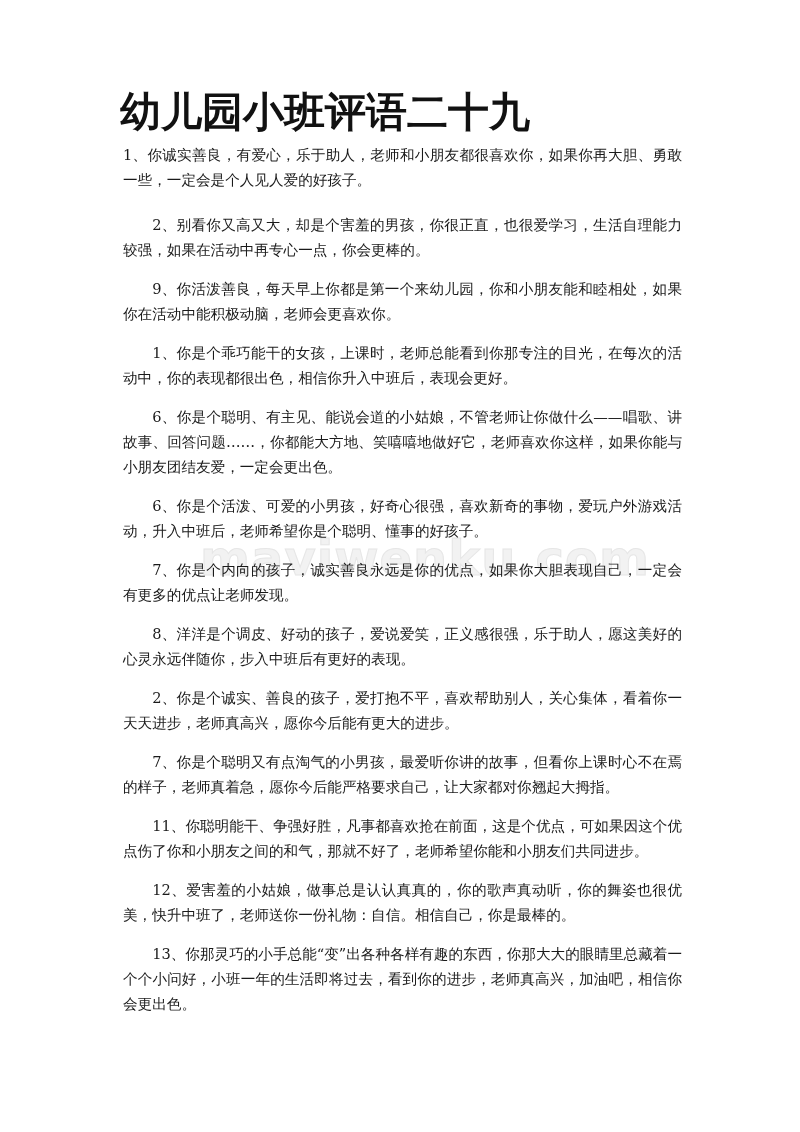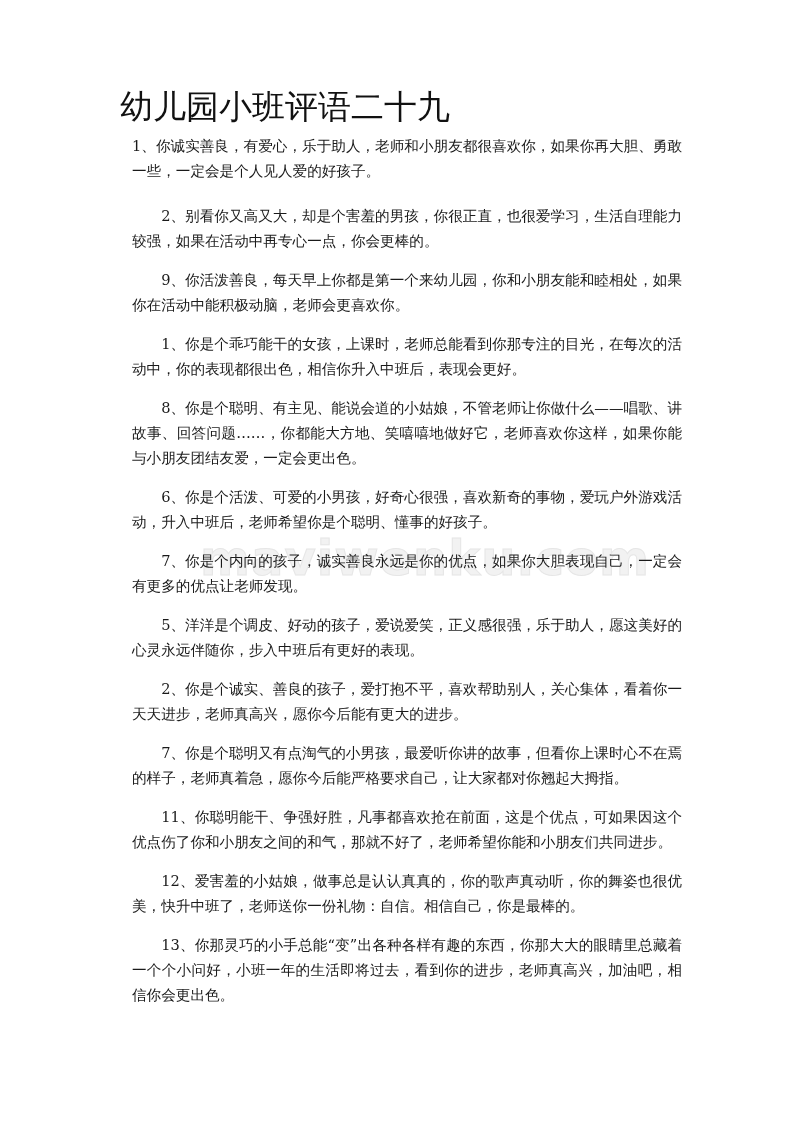--- a/index.html
+++ b/index.html
@@ -16,34 +16,34 @@
     box-sizing: border-box;
   }
   .content {
     position: absolute;
     left: 120px;
     top: 88px;
     width: 562px;
   }
   .doc-title {
     font-family: "DejaVu Serif", "Liberation Serif", serif;
-    font-size: 33px;
+    font-size: 41px;
     line-height: 1.18;
-    font-weight: 400;
+    font-weight: 700;
     color: #111111;
     letter-spacing: 0px;
     margin: 0 0 6px 0;
     white-space: nowrap;
   }
   .para {
     font-family: "DejaVu Serif", "Liberation Serif", serif;
     font-size: 14.6px;
     line-height: 25px;
     color: #1a1a1a;
-    margin: 0 0 14px 12px;
+    margin: 0 0 14px 3px;
     text-align: justify;
     text-justify: inter-character;
     text-indent: 0;
     word-break: break-all;
   }
   .para.indented {
     text-indent: 2em;
   }
   .para.first {
     margin-bottom: 20px;
@@ -75,27 +75,27 @@
     <h1 class="doc-title">幼儿园小班评语二十九</h1>
 
     <p class="para first">1、你诚实善良，有爱心，乐于助人，老师和小朋友都很喜欢你，如果你再大胆、勇敢一些，一定会是个人见人爱的好孩子。</p>
 
     <p class="para indented">2、别看你又高又大，却是个害羞的男孩，你很正直，也很爱学习，生活自理能力较强，如果在活动中再专心一点，你会更棒的。</p>
 
     <p class="para indented">9、你活泼善良，每天早上你都是第一个来幼儿园，你和小朋友能和睦相处，如果你在活动中能积极动脑，老师会更喜欢你。</p>
 
     <p class="para indented">1、你是个乖巧能干的女孩，上课时，老师总能看到你那专注的目光，在每次的活动中，你的表现都很出色，相信你升入中班后，表现会更好。</p>
 
-    <p class="para indented">8、你是个聪明、有主见、能说会道的小姑娘，不管老师让你做什么——唱歌、讲故事、回答问题……，你都能大方地、笑嘻嘻地做好它，老师喜欢你这样，如果你能与小朋友团结友爱，一定会更出色。</p>
+    <p class="para indented">6、你是个聪明、有主见、能说会道的小姑娘，不管老师让你做什么——唱歌、讲故事、回答问题……，你都能大方地、笑嘻嘻地做好它，老师喜欢你这样，如果你能与小朋友团结友爱，一定会更出色。</p>
 
     <p class="para indented">6、你是个活泼、可爱的小男孩，好奇心很强，喜欢新奇的事物，爱玩户外游戏活动，升入中班后，老师希望你是个聪明、懂事的好孩子。</p>
 
     <p class="para indented">7、你是个内向的孩子，诚实善良永远是你的优点，如果你大胆表现自己，一定会有更多的优点让老师发现。</p>
 
-    <p class="para indented">5、洋洋是个调皮、好动的孩子，爱说爱笑，正义感很强，乐于助人，愿这美好的心灵永远伴随你，步入中班后有更好的表现。</p>
+    <p class="para indented">8、洋洋是个调皮、好动的孩子，爱说爱笑，正义感很强，乐于助人，愿这美好的心灵永远伴随你，步入中班后有更好的表现。</p>
 
     <p class="para indented">2、你是个诚实、善良的孩子，爱打抱不平，喜欢帮助别人，关心集体，看着你一天天进步，老师真高兴，愿你今后能有更大的进步。</p>
 
     <p class="para indented">7、你是个聪明又有点淘气的小男孩，最爱听你讲的故事，但看你上课时心不在焉的样子，老师真着急，愿你今后能严格要求自己，让大家都对你翘起大拇指。</p>
 
     <p class="para indented">11、你聪明能干、争强好胜，凡事都喜欢抢在前面，这是个优点，可如果因这个优点伤了你和小朋友之间的和气，那就不好了，老师希望你能和小朋友们共同进步。</p>
 
     <p class="para indented">12、爱害羞的小姑娘，做事总是认认真真的，你的歌声真动听，你的舞姿也很优美，快升中班了，老师送你一份礼物：自信。相信自己，你是最棒的。</p>
 
     <p class="para indented">13、你那灵巧的小手总能“变”出各种各样有趣的东西，你那大大的眼睛里总藏着一个个小问好，小班一年的生活即将过去，看到你的进步，老师真高兴，加油吧，相信你会更出色。</p>

